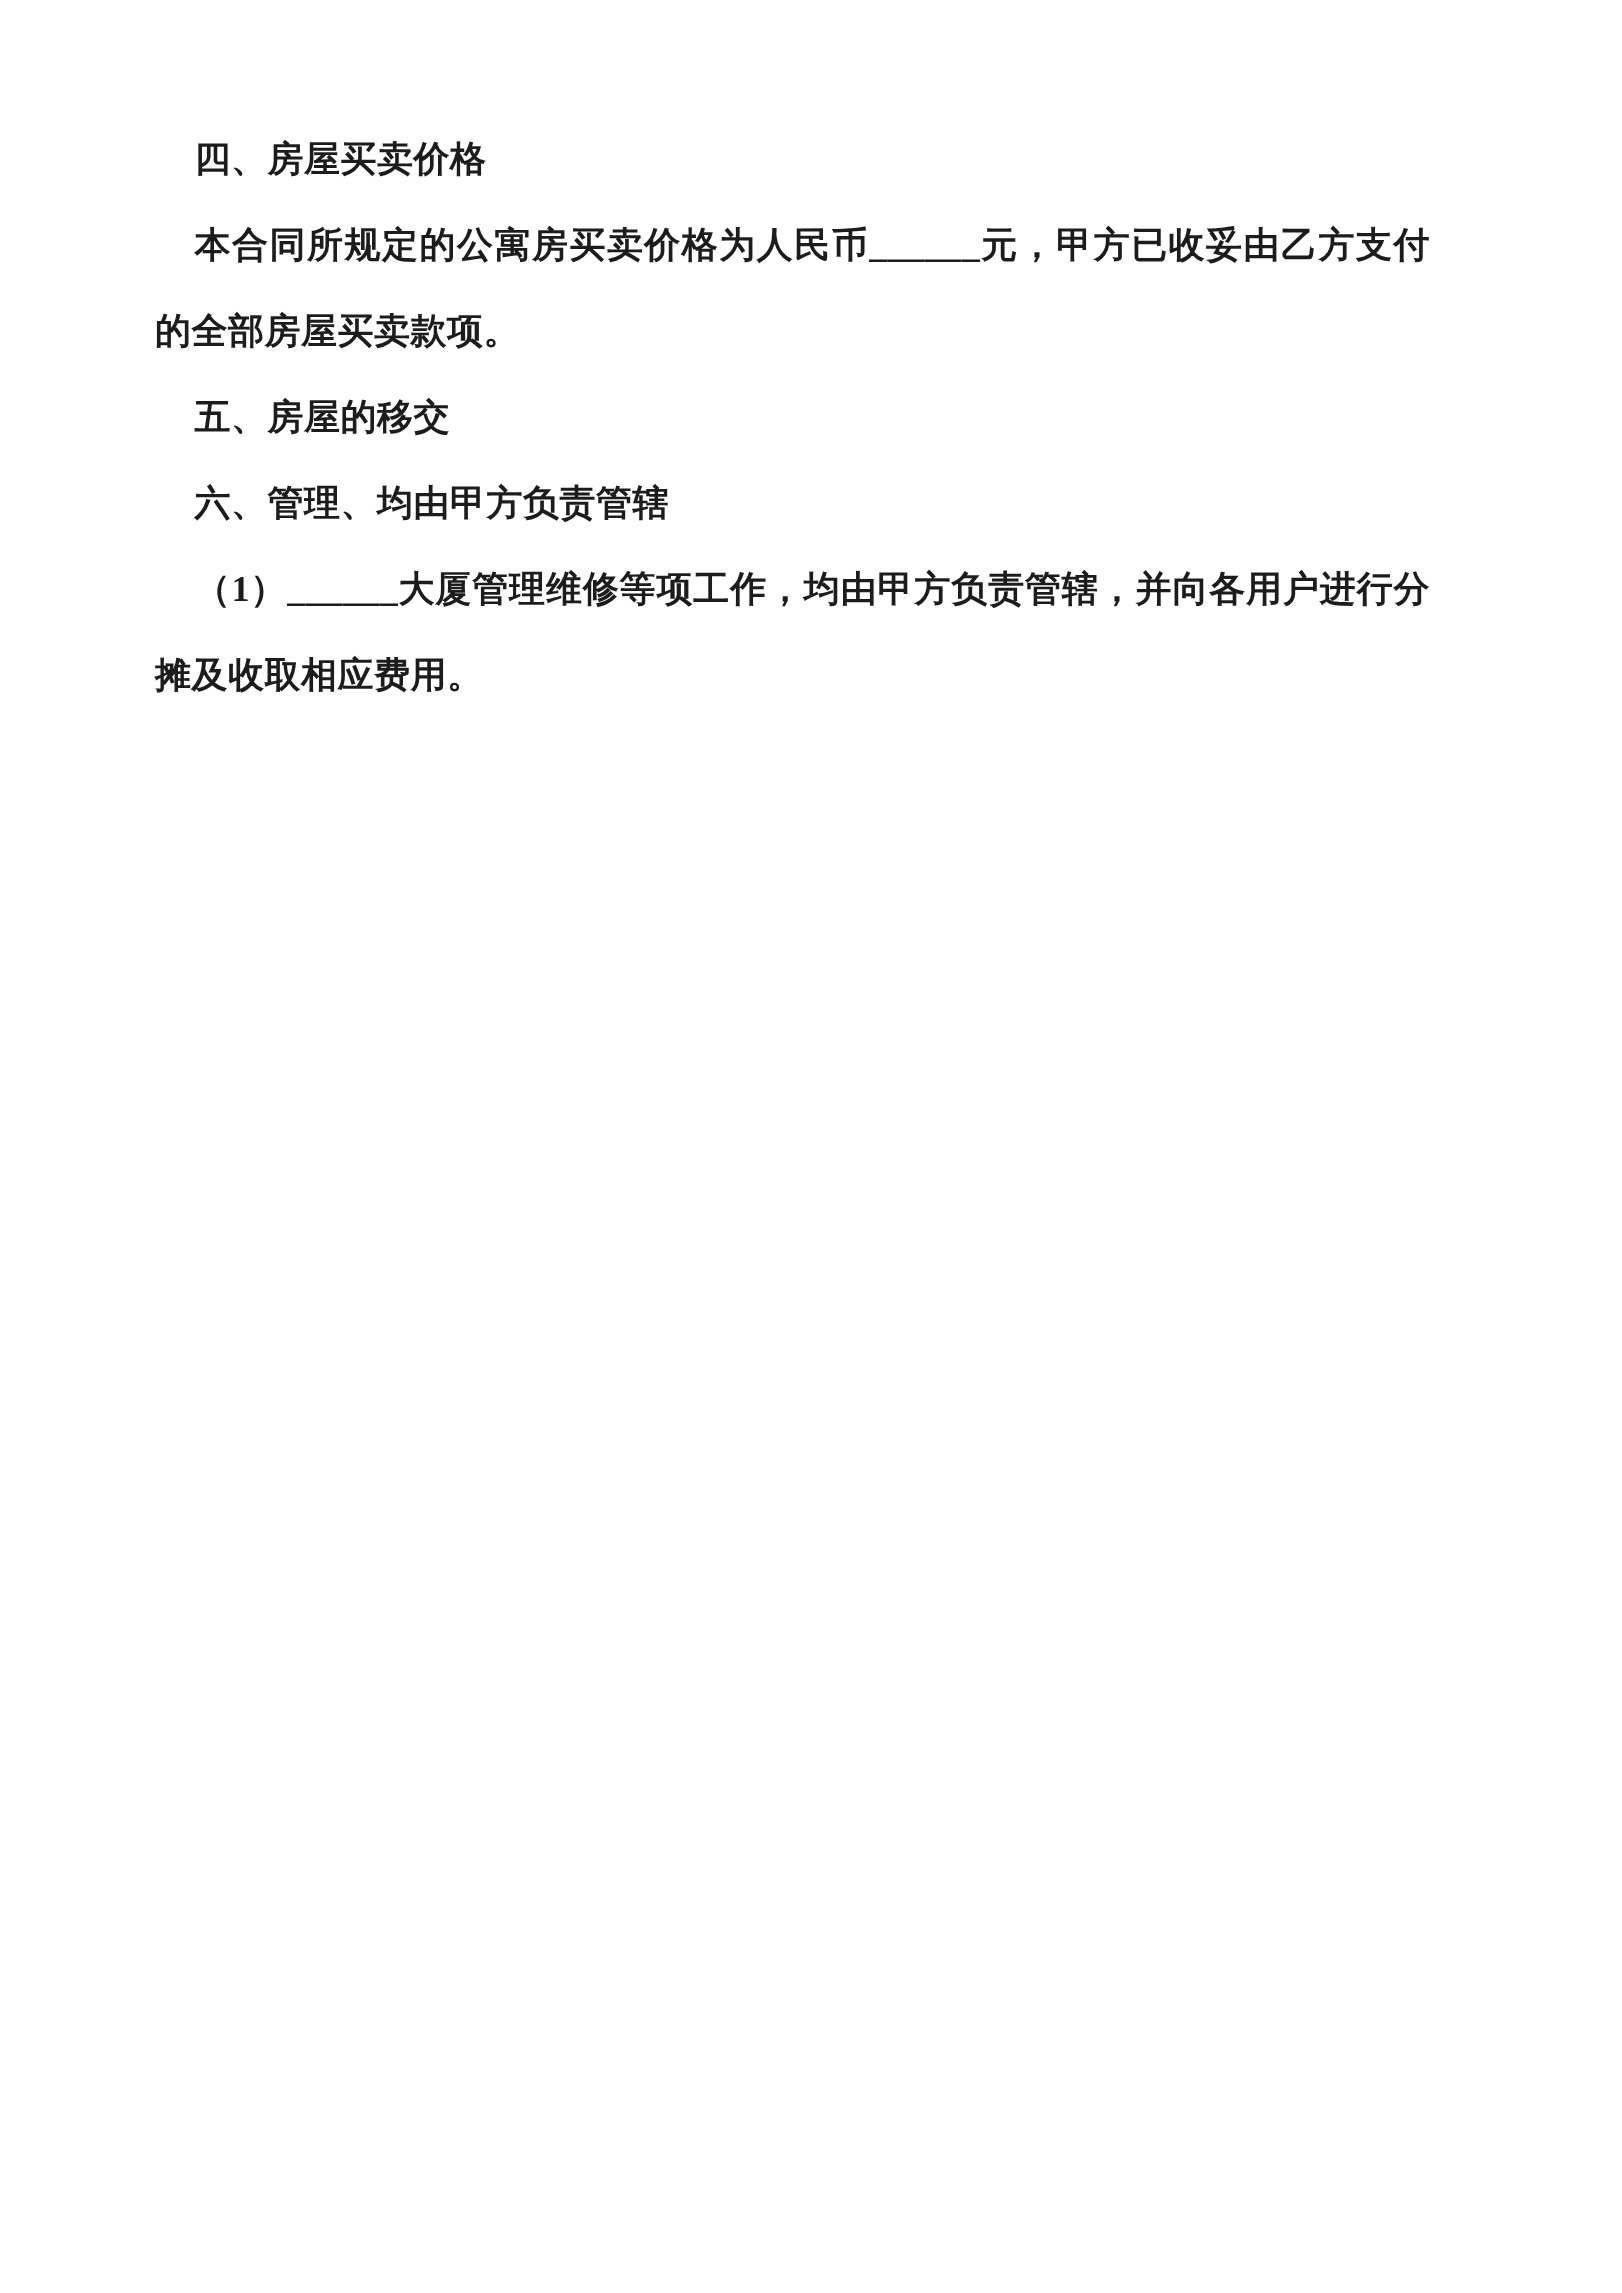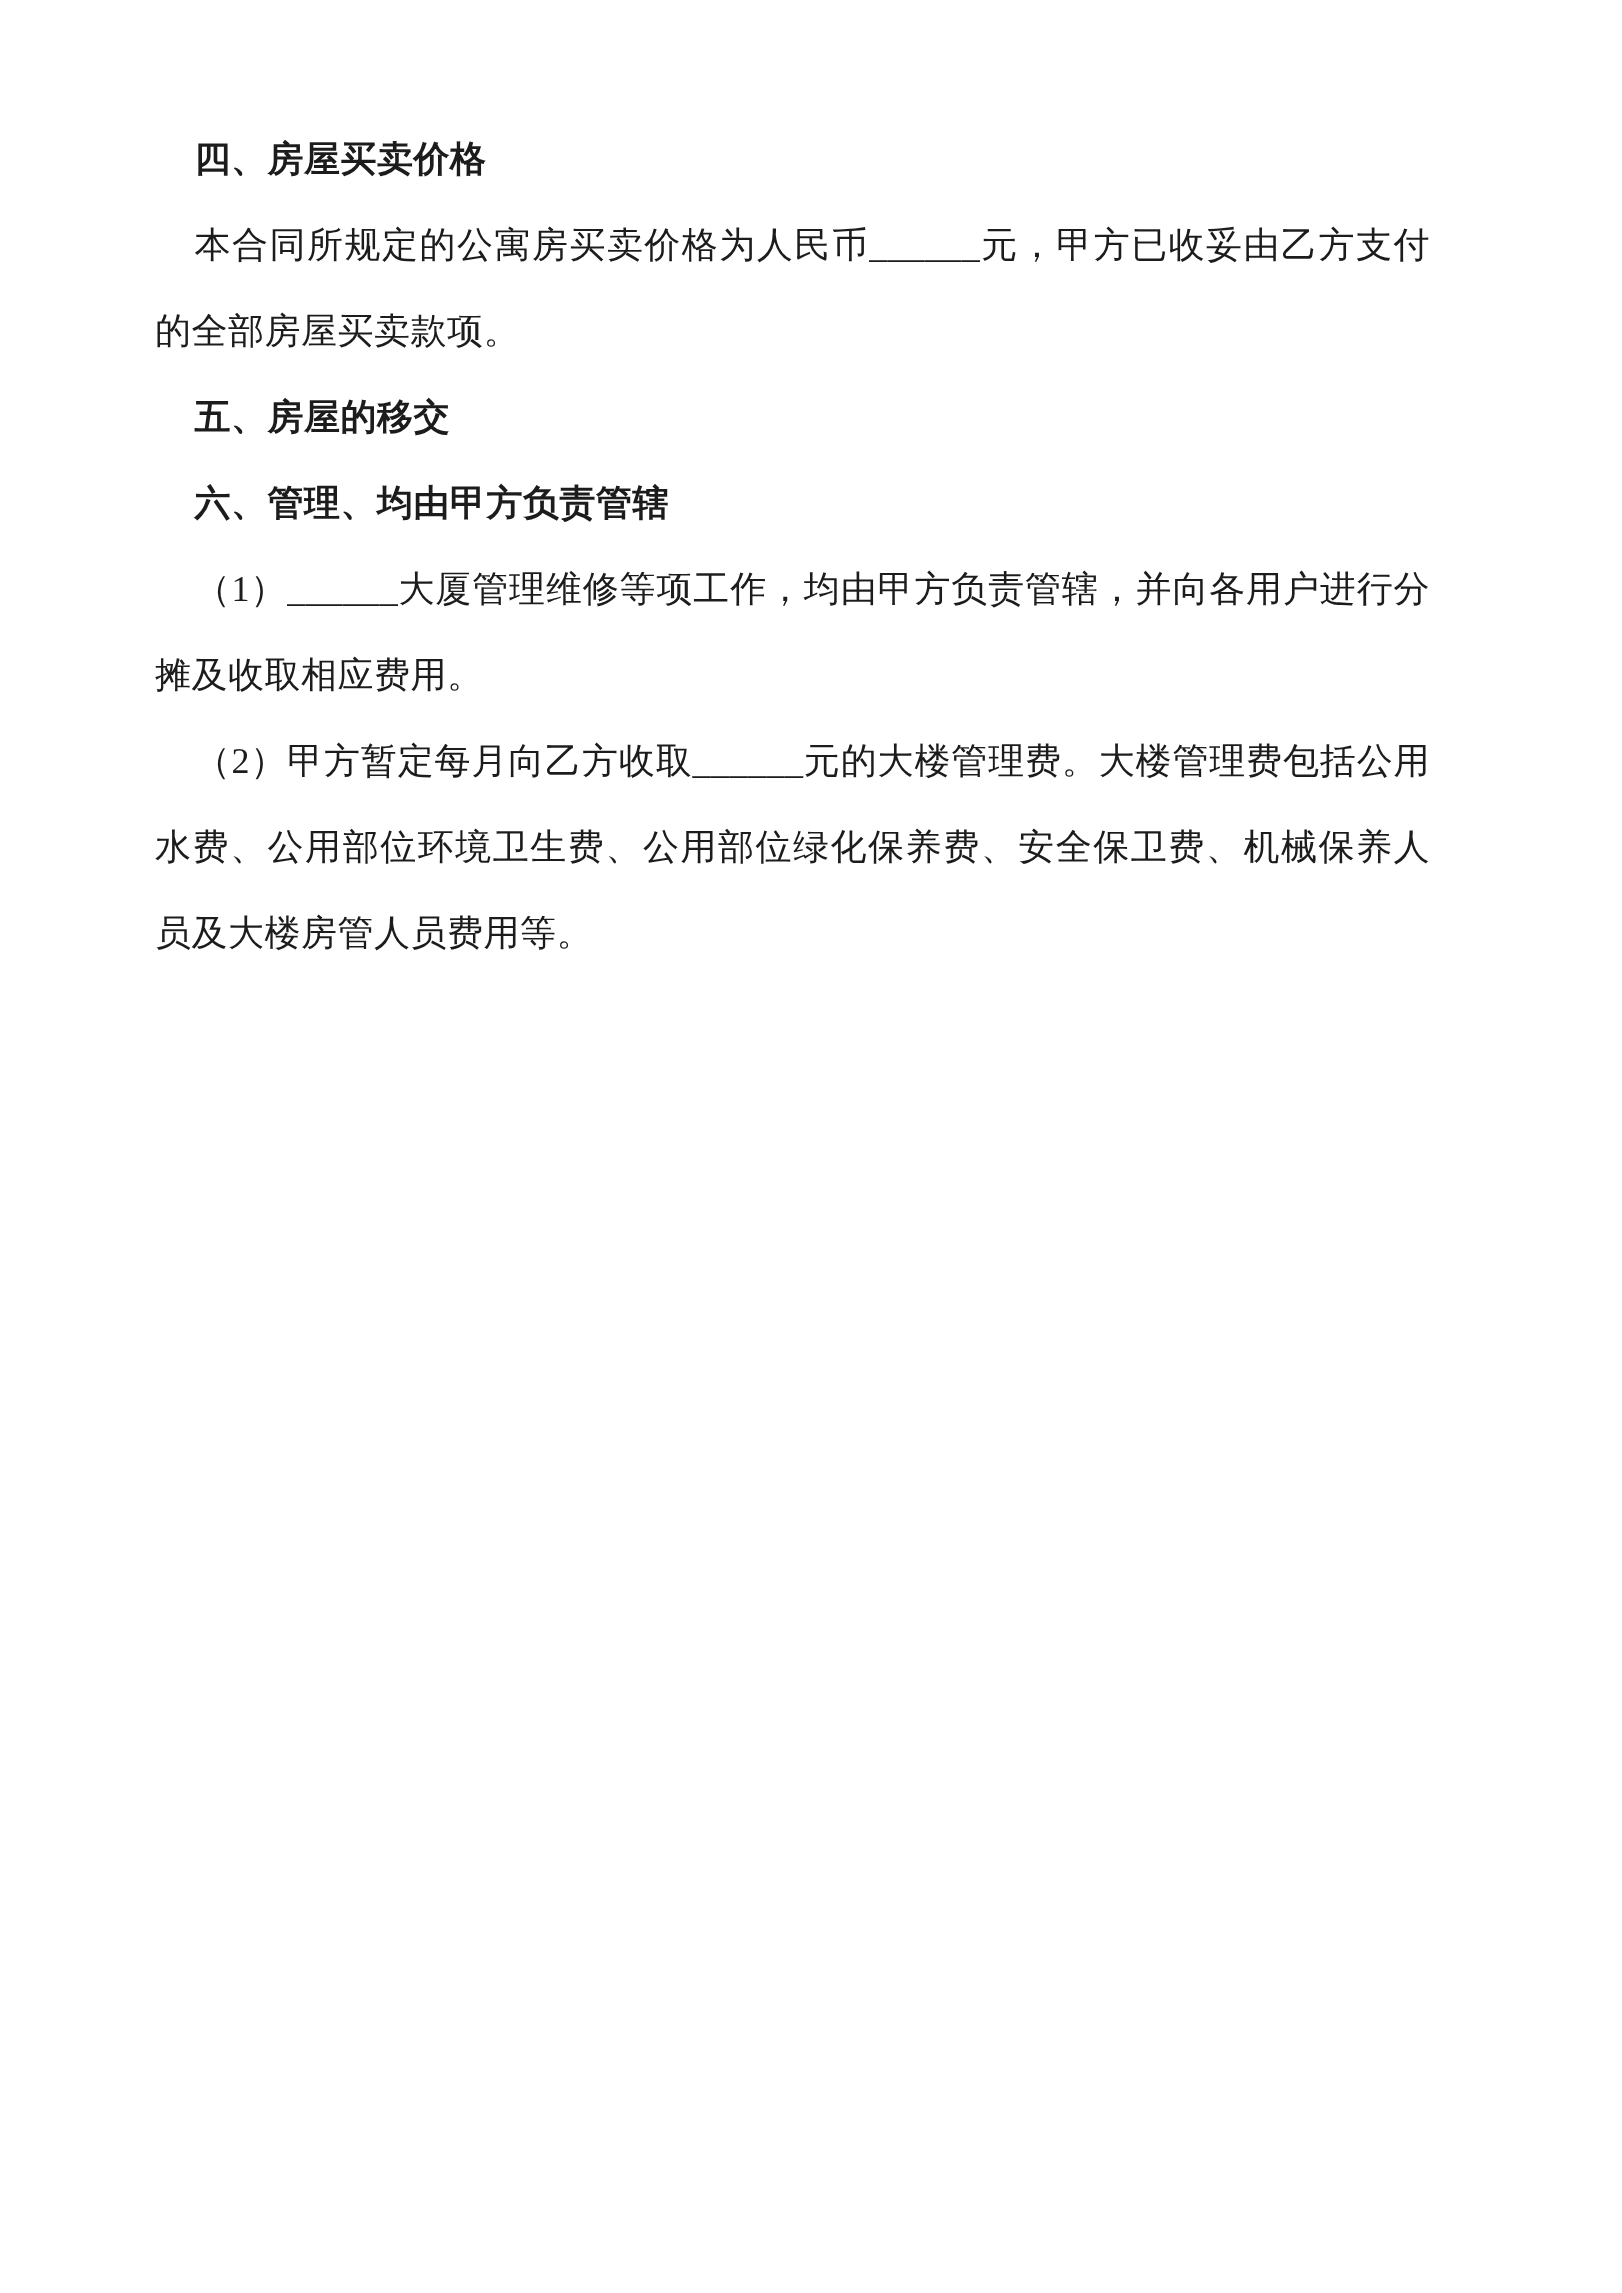--- a/index.html
+++ b/index.html
@@ -27,37 +27,36 @@
     text-justify: inter-ideograph;
     text-indent: 1.1em;
     word-break: break-all;
     letter-spacing: 0.5px;
   }
   .heading {
     font-weight: bold;
     text-align: left;
   }
   .para {
-    font-weight: normal;
+    font-weight: bold;
   }
 </style>
 </head>
 <body>
 
 <div class="page" style="--page-bg: #ffffff; --text-color: #1c1c1c;">
 
   <h2 class="block heading">四、房屋买卖价格</h2>
 
   <p class="block para">本合同所规定的公寓房买卖价格为人民币______元，甲方已收妥由乙方支付的全部房屋买卖款项。</p>
 
   <h2 class="block heading">五、房屋的移交</h2>
 
 
 
   <h2 class="block heading">六、管理、均由甲方负责管辖</h2>
 
   <p class="block para">（1）______大厦管理维修等项工作，均由甲方负责管辖，并向各用户进行分摊及收取相应费用。</p>
 
-  <p class="block para">（2）甲方暂定每月向乙方收取______元的大楼管理费。大楼管理费包括公用水费、公用部位环境卫生费、公用部位绿化保养费、安全保卫费、机械保养人员及大楼房管人员费用等。</p>
 
 
 </div>
 
 
 </body></html>

